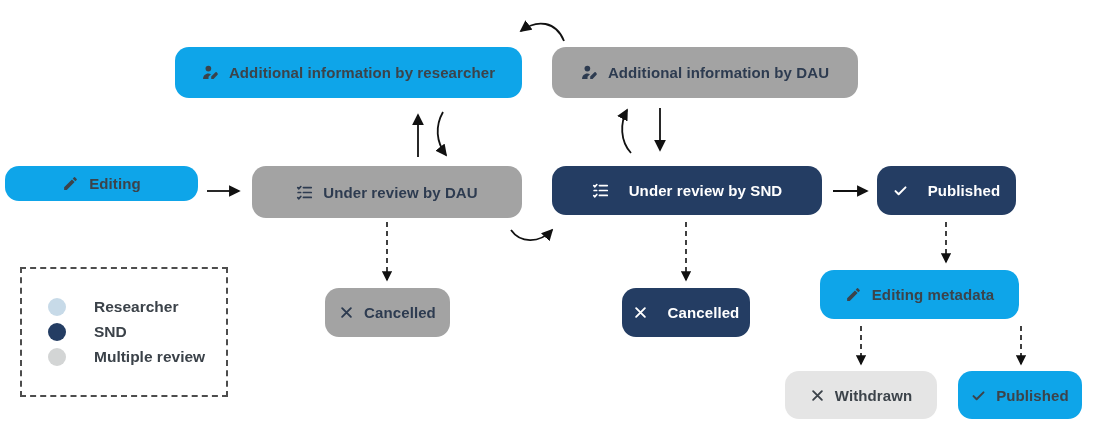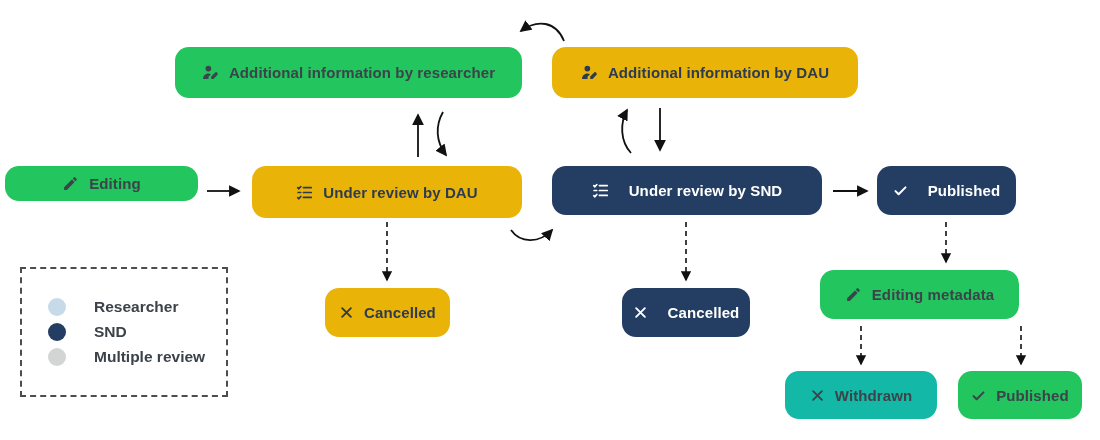--- a/index.html
+++ b/index.html
@@ -4,24 +4,24 @@
 <style>
   html,body { margin:0; padding:0; background:#fff; font-family:"Liberation Sans",sans-serif; }
   .canvas { position:relative; width:1100px; height:440px; background:#ffffff; overflow:hidden; }
 
   .node {
     position:absolute; box-sizing:border-box;
     display:flex; align-items:center; justify-content:center; gap:10px;
     border-radius:14px; font-weight:bold; font-size:15px; color:#3b4249;
     letter-spacing:0.1px;
   }
-  .node.light { background:#22c55e; color:#3c434a; }
-  .node.blue  { background:#eab308; color:#2d3b50; }
+  .node.light { background:#0ea5e9; color:#3c434a; }
+  .node.blue  { background:#a3a3a3; color:#2d3b50; }
   .node.navy  { background:#243d63; color:#ffffff;gap:20px; }
-  .node.gray  { background:#14b8a6; color:#3c434a; }
+  .node.gray  { background:#e5e5e5; color:#3c434a; }
 
   .icon { display:flex; align-items:center; }
   .icon svg { display:block; width:17px; height:17px; }
   .icon.small svg { width:15px; height:15px; }
 
   .arrows { position:absolute; left:0; top:0; }
 
   .legend {
     position:absolute; left:20px; top:267px; width:208px; height:130px;
     border:2px dashed #4d4d4d; box-sizing:border-box;

